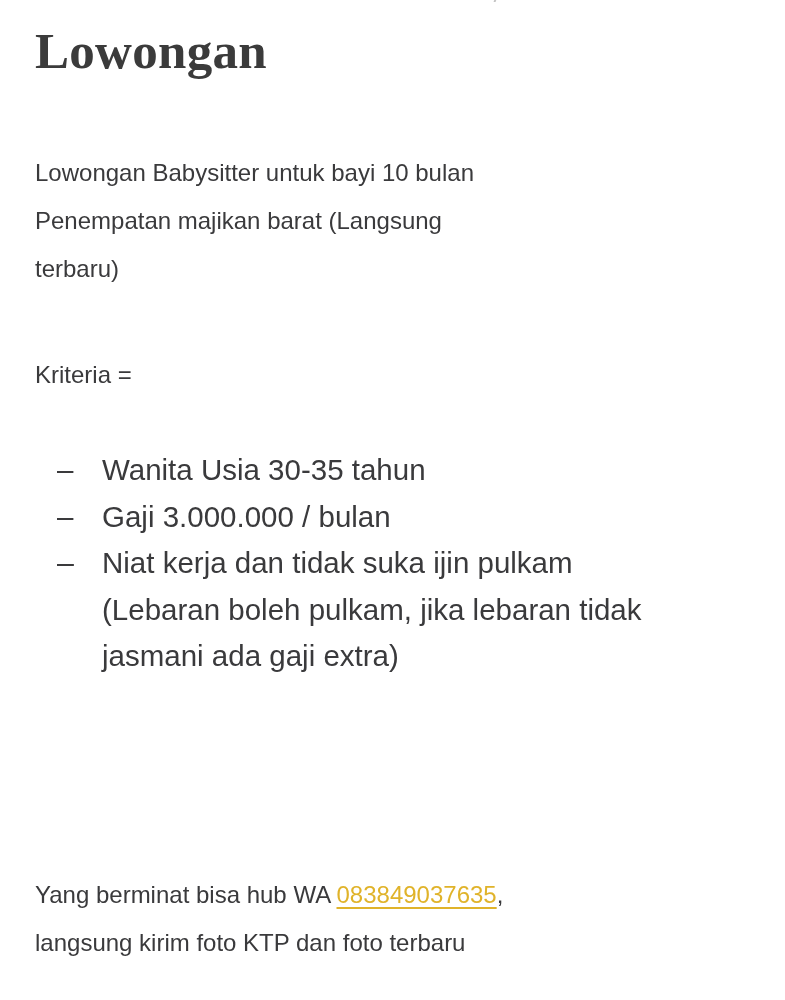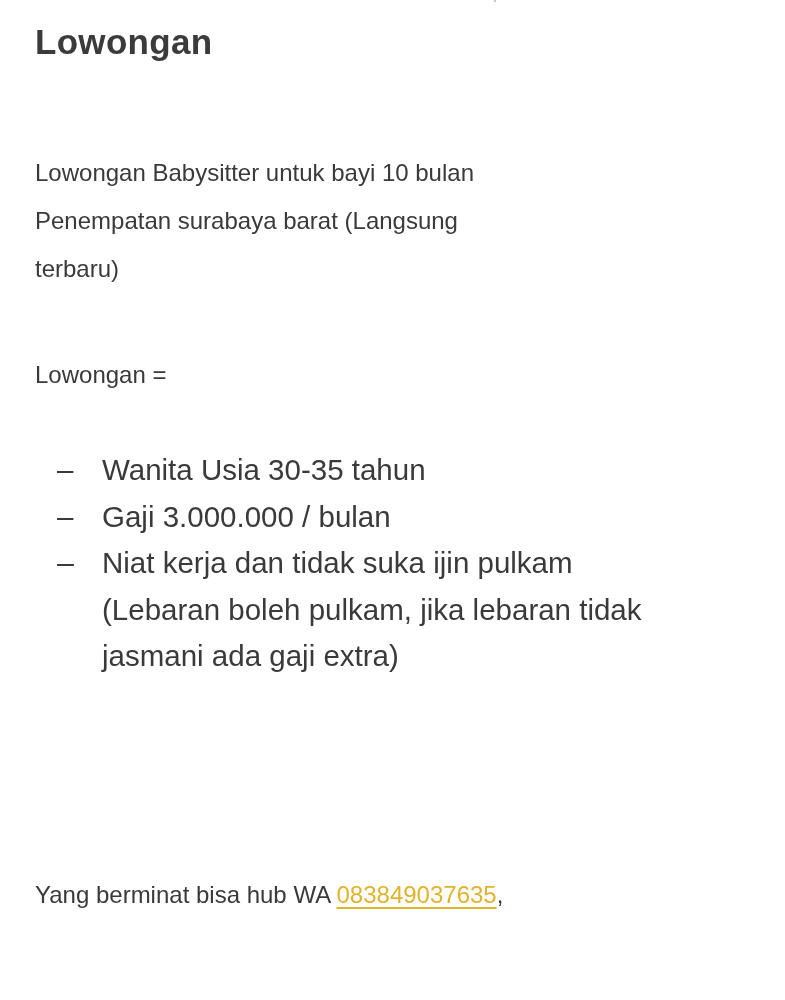--- a/index.html
+++ b/index.html
@@ -29,24 +29,25 @@
       height: 8px;
       border-right: 2px solid #888;
       transform: skewX(-20deg);
       opacity: 0.5;
     }
     h1.title {
       position: absolute;
       left: 0;
       top: 22px;
       margin: 0;
-      font-size: 35px;
+      font-size: 51px;
       font-weight: 700;
       color: #3b3b3b;
       letter-spacing: 0.3px;
+      font-family: Liberation Serif, serif;
     }
     .para {
       position: absolute;
       left: 0;
       margin: 0;
       font-size: 24px;
       line-height: 48px;
       color: #3a3a3c;
       font-weight: 400;
     }
@@ -87,25 +88,25 @@
 </head>
 <body>
 
 <div class="page">
   <span class="cutoff-mark"></span>
 
   <h1 class="title">Lowongan</h1>
 
   <p class="para intro">
     <span class="line">Lowongan Babysitter untuk bayi 10 bulan</span>
-    <span class="line">Penempatan surabaya barat (Langsung</span>
+    <span class="line">Penempatan majikan barat (Langsung</span>
     <span class="line">terbaru)</span>
   </p>
 
-  <p class="para kriteria">Lowongan =</p>
+  <p class="para kriteria">Kriteria =</p>
 
   <ul class="list">
     <li>
       <span class="dash">–</span>
       <span>Wanita Usia 30-35 tahun</span>
     </li>
     <li>
       <span class="dash">–</span>
       <span>Gaji 3.000.000 / bulan</span>
     </li>
@@ -121,14 +122,15 @@
     <li>
       <span class="dash">–</span>
       <span class="line">Niat kerja dan tidak suka ijin pulkam</span>
       <span class="line">(Lebaran boleh pulkam, jika lebaran tidak</span>
       <span class="line">jasmani ada gaji extra)</span>
     </li>
   </ul>
 
   <p class="para contact">
     <span class="line"><span>Yang berminat bisa hub WA </span><a class="wa-link">083849037635</a><span>,</span></span>
+    <span class="line">langsung kirim foto KTP dan foto terbaru</span>
   </p>
 </div>
 
 </body></html>

